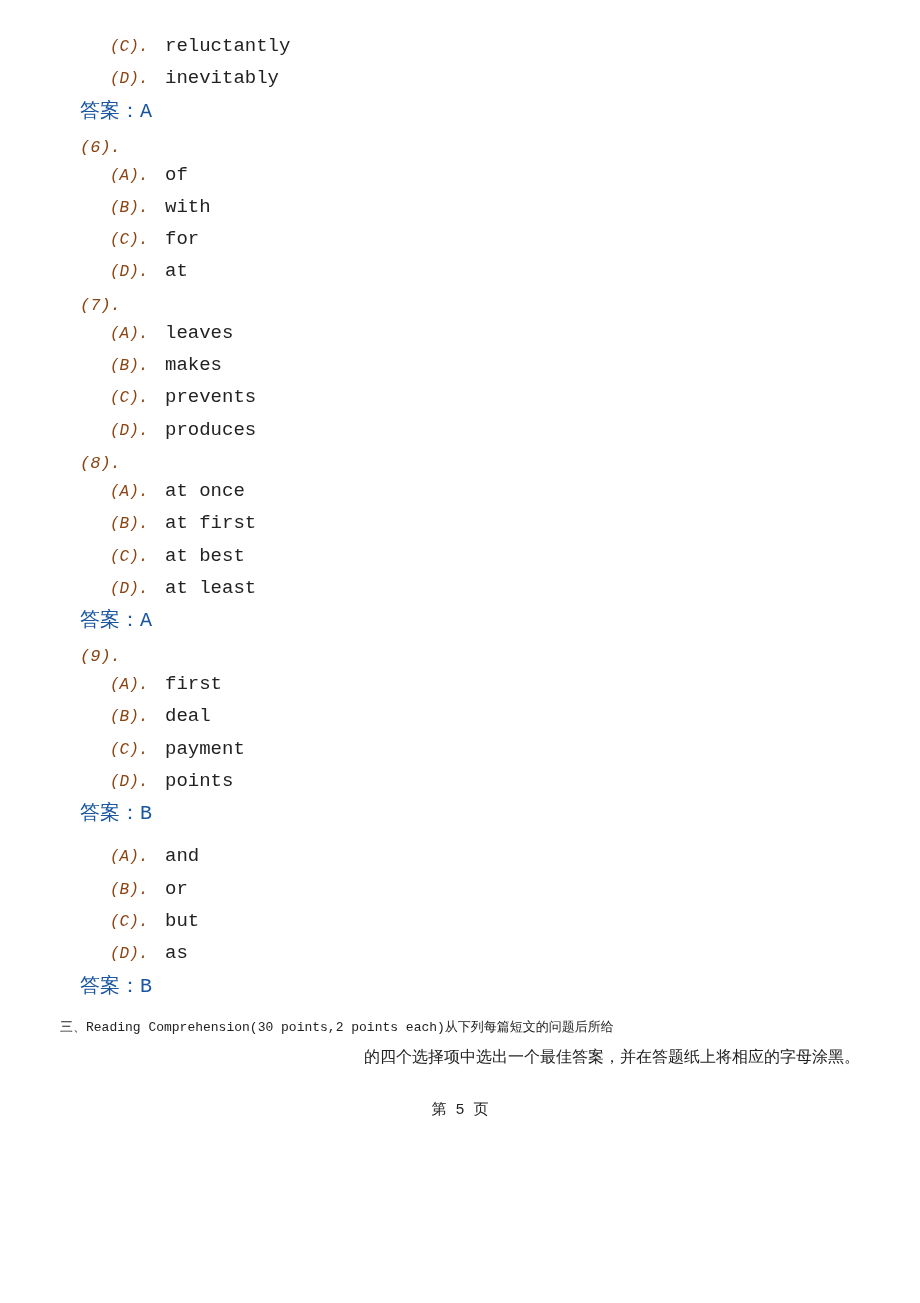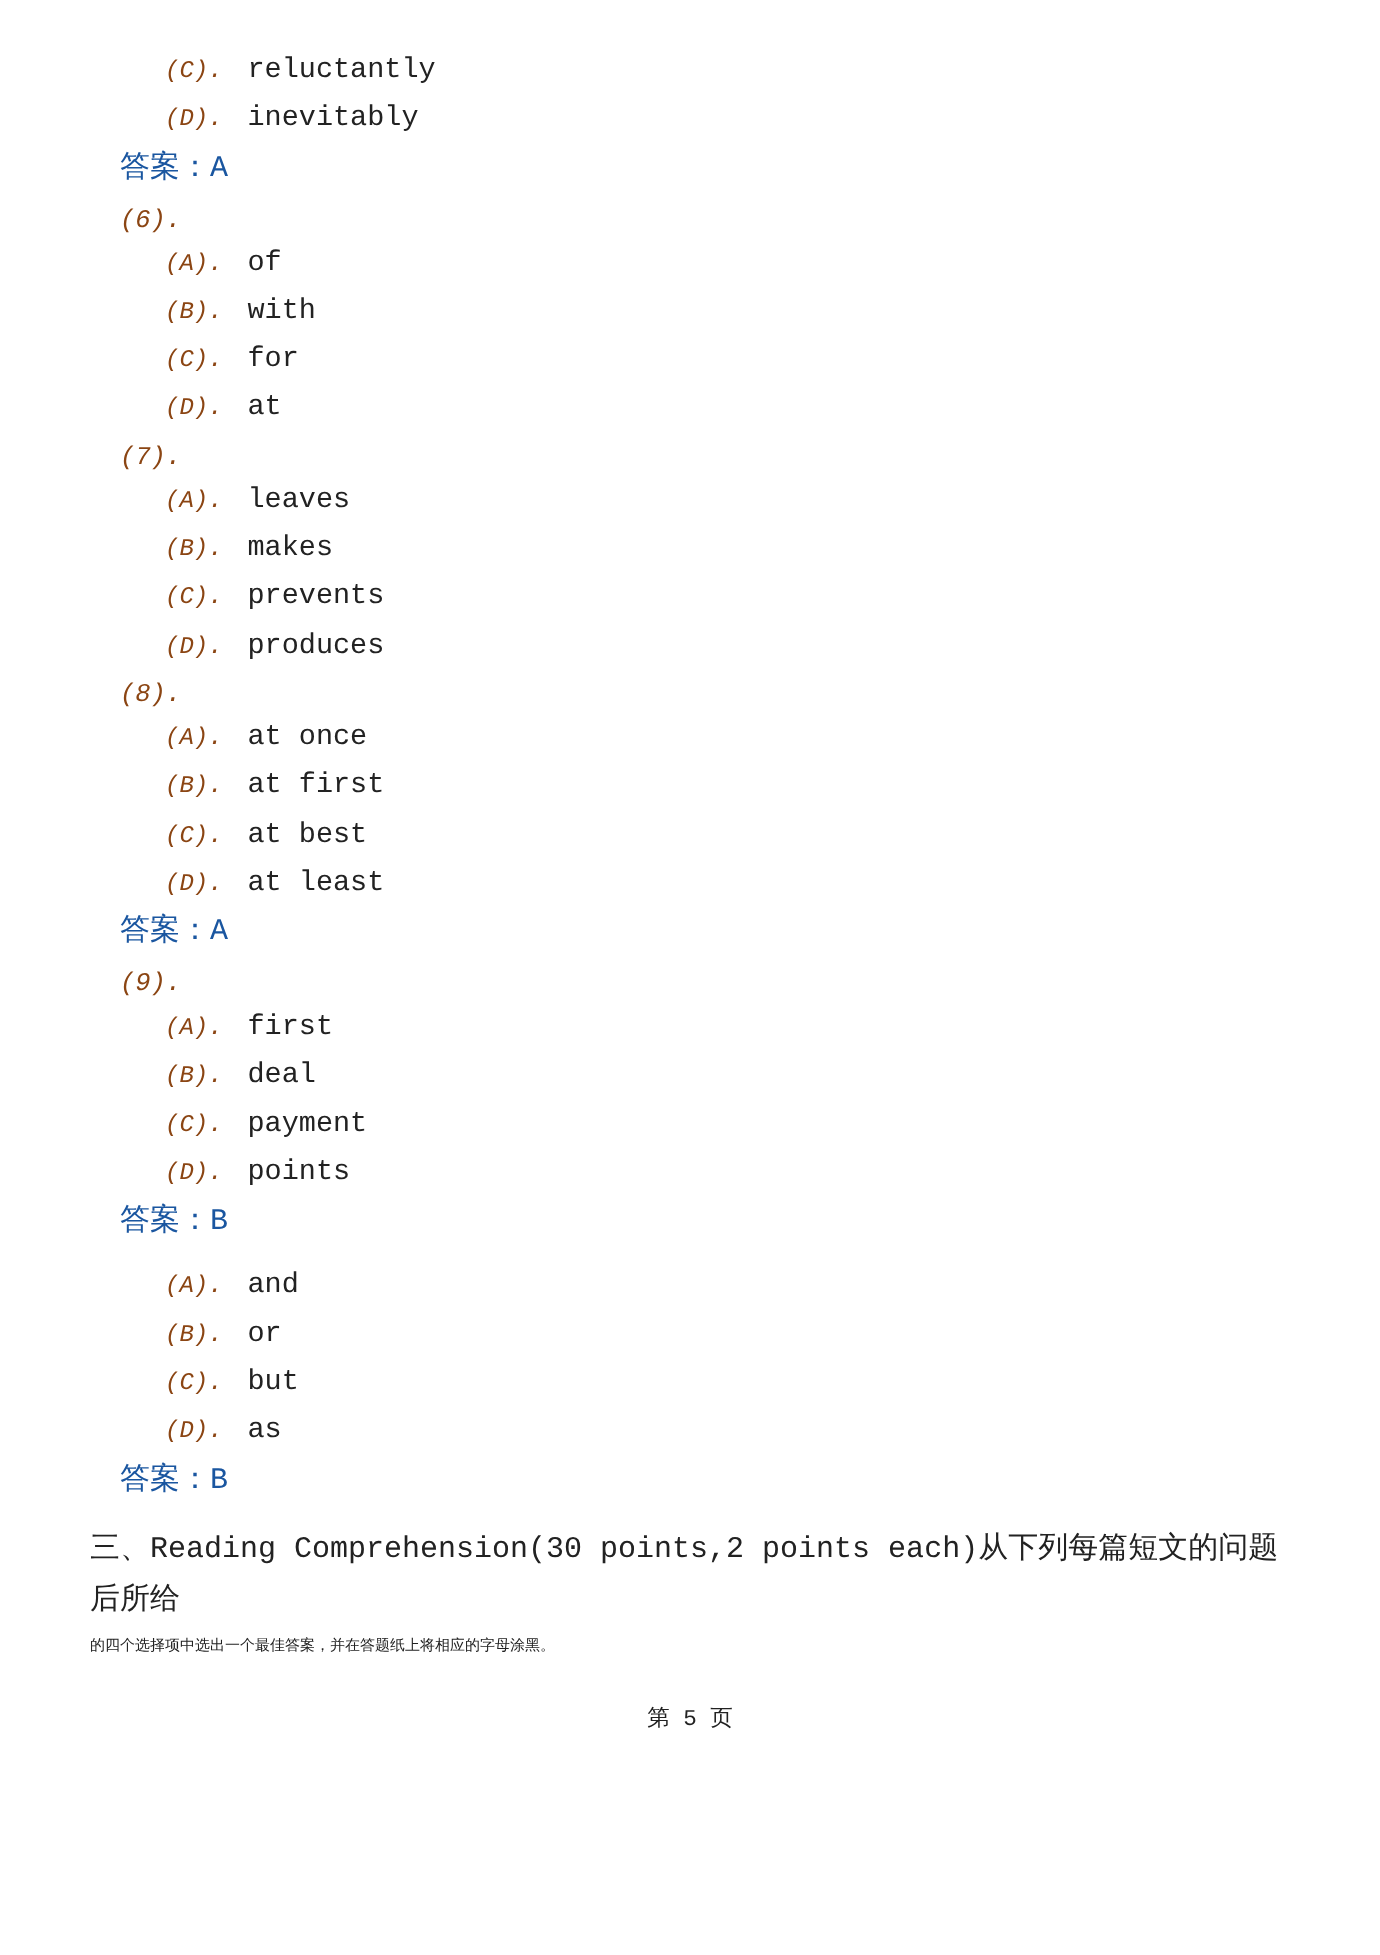--- a/index.html
+++ b/index.html
@@ -47,32 +47,33 @@
     .answer {
       color: #1a56a0;
       font-size: 20px;
       margin-left: 20px;
       margin-top: 2px;
       margin-bottom: 14px;
       font-family: 'Courier New', Courier, monospace;
     }
     .section3-header {
       font-family: 'Courier New', Courier, monospace;
-      font-size: 20px;
+      font-size: 13px;
       color: #222;
       margin-top: 18px;
       margin-bottom: 4px;
       line-height: 1.7;
     }
     .section3-sub {
       font-family: Liberation Sans, sans-serif;
-      font-size: 10px;
+      font-size: 16px;
       color: #222;
       line-height: 1.7;
       margin-bottom: 4px;
+      text-align: right;
     }
     .page-num {
       text-align: center;
       font-family: 'Courier New', Courier, monospace;
       font-size: 15px;
       color: #222;
       margin-top: 30px;
     }
   </style>
 </head>

